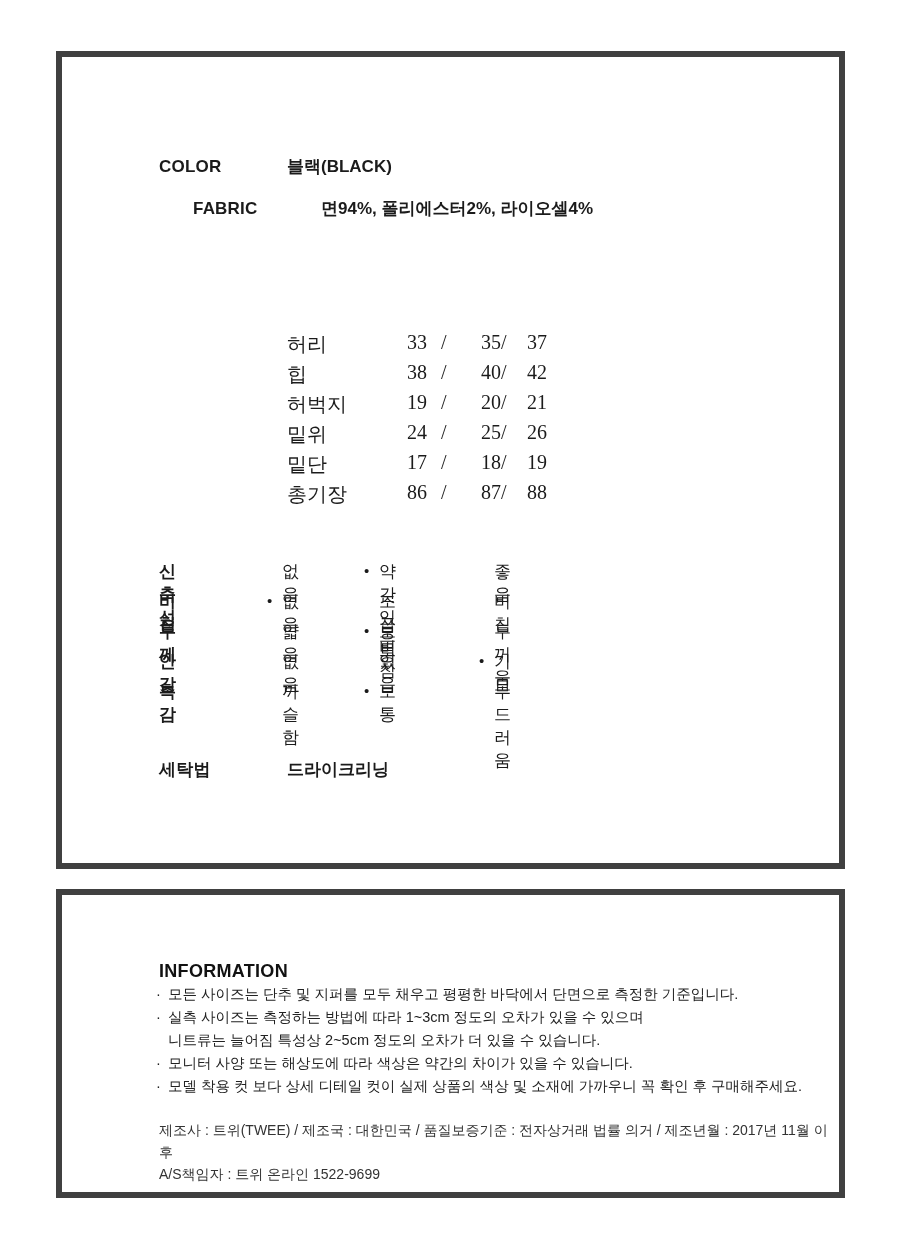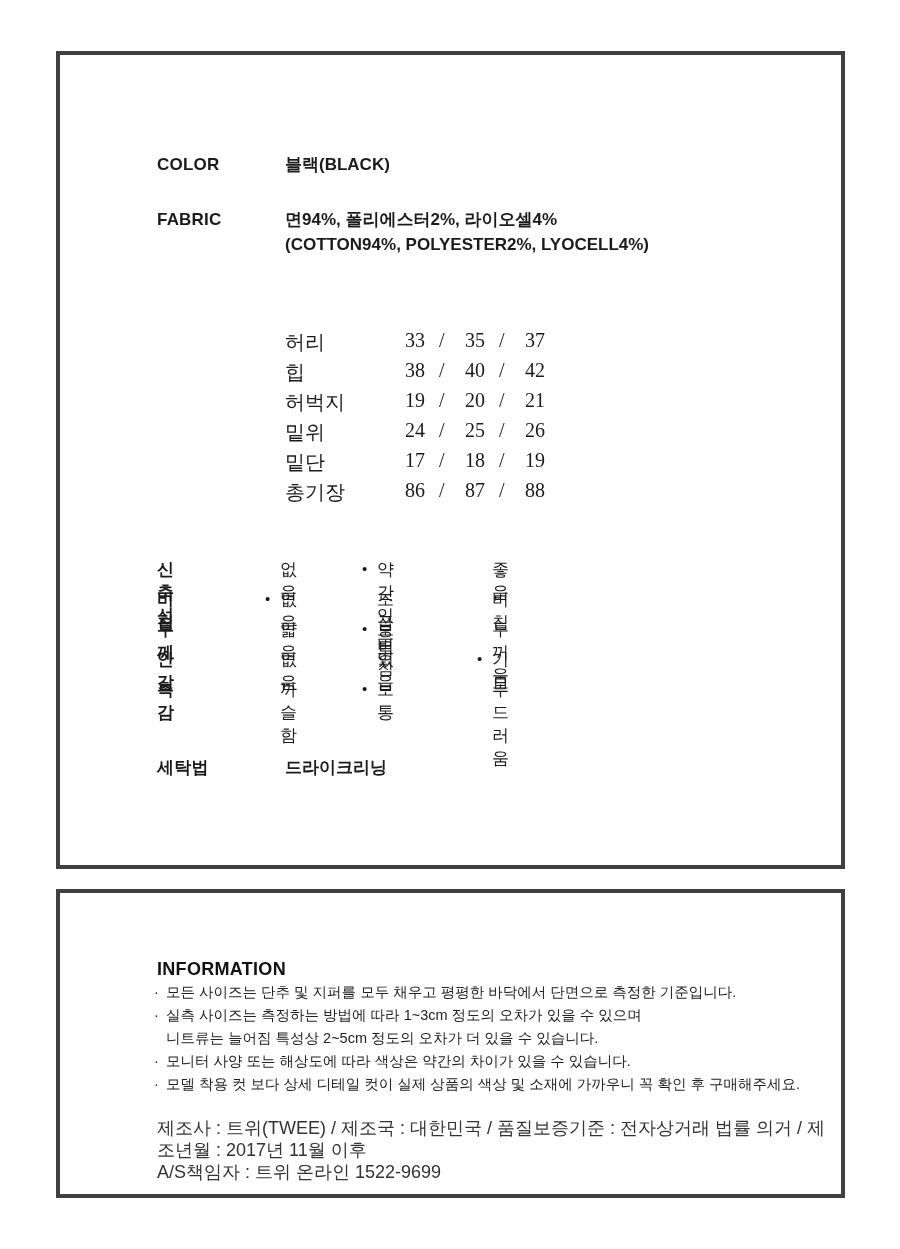--- a/index.html
+++ b/index.html
@@ -12,47 +12,47 @@
     position:relative;
     width:900px; height:1249px;
     background:#ffffff;
     color:#1b1b1b;
     overflow:hidden;
   }
   .box {
     position:absolute;
     left:56px;
     width:789px;
-    border:4px solid #404040;
+    border:6px solid #404040;
     background:#ffffff;
   }
   .box-spec { top:51px;  height:818px; }
   .box-info { top:889px; height:309px; }
 
   
   .spec-row {
     position:absolute; left:97px;
     display:flex; align-items:flex-start;
     font-size:17px; line-height:25px;
   }
   .spec-row .lbl { width:128px; flex:none; font-weight:700; letter-spacing:0.2px; }
   .spec-row .val { font-weight:700; }
   .row-color  { top:97px; }
-  .row-fabric { top:152px; }
+  .row-fabric { top:139px;margin-left:34px; }
   .row-sizes  { top:226px; }
   .row-sizes .val { font-weight:700; }
   .row-wash   { top:700px; }
   .row-wash .lbl { font-family:"Liberation Sans","DejaVu Sans",sans-serif; }
 
   
   .size-table { position:absolute; left:225px; top:274px; }
   .size-tr { display:flex; height:30px; font-size:20px; align-items:flex-start;font-family:Liberation Serif, serif; }
   .size-name  { width:120px; flex:none; }
   .size-num   { width:34px;  flex:none; }
-  .size-num.n2{ width:34px; }
+  .size-num.n2{ width:34px;text-align:right; }
   .size-slash { width:26px;  flex:none; color:#1b1b1b; }
 
   
   .attr-table { position:absolute; left:97px; top:503px; }
   .attr-tr { position:relative; height:30px; font-size:17px; }
   .attr-lbl { position:absolute; left:0; font-weight:700; }
   .attr-opt { position:absolute; top:0; }
   .attr-opt.c1 { left:123px; }
   .attr-opt.c2 { left:220px; }
   .attr-opt.c3 { left:335px; }
@@ -69,40 +69,39 @@
     margin-top:20px;
   }
   .info-notes {
     position:absolute; left:94px; top:88px;
     font-size:14.5px; line-height:23px; color:#222222;
   }
   .note-line { display:flex; }
   .note-marker { width:12px; flex:none; }
   .info-maker {
     position:absolute; left:97px; top:224px;
-    font-size:18px; line-height:22px; color:#333333;
+    font-size:14px; line-height:22px; color:#333333;
   }
 </style>
 </head>
 <body>
 
 <div class="page">
 
   <section class="box box-spec">
 
     <div class="spec-row row-color">
       <div class="lbl">COLOR</div>
       <div class="val">블랙(BLACK)</div>
     </div>
 
     <div class="spec-row row-fabric">
       <div class="lbl">FABRIC</div>
       <div class="val">
         <div>면94%, 폴리에스터2%, 라이오셀4%</div>
-        <div>(COTTON94%, POLYESTER2%, LYOCELL4%)</div>
       </div>
     </div>
 
 
     <div class="size-table">
       <div class="size-tr">
         <span class="size-name">허리</span>
         <span class="size-num">33</span>
         <span class="size-slash">/</span>
         <span class="size-num n2">35</span>

